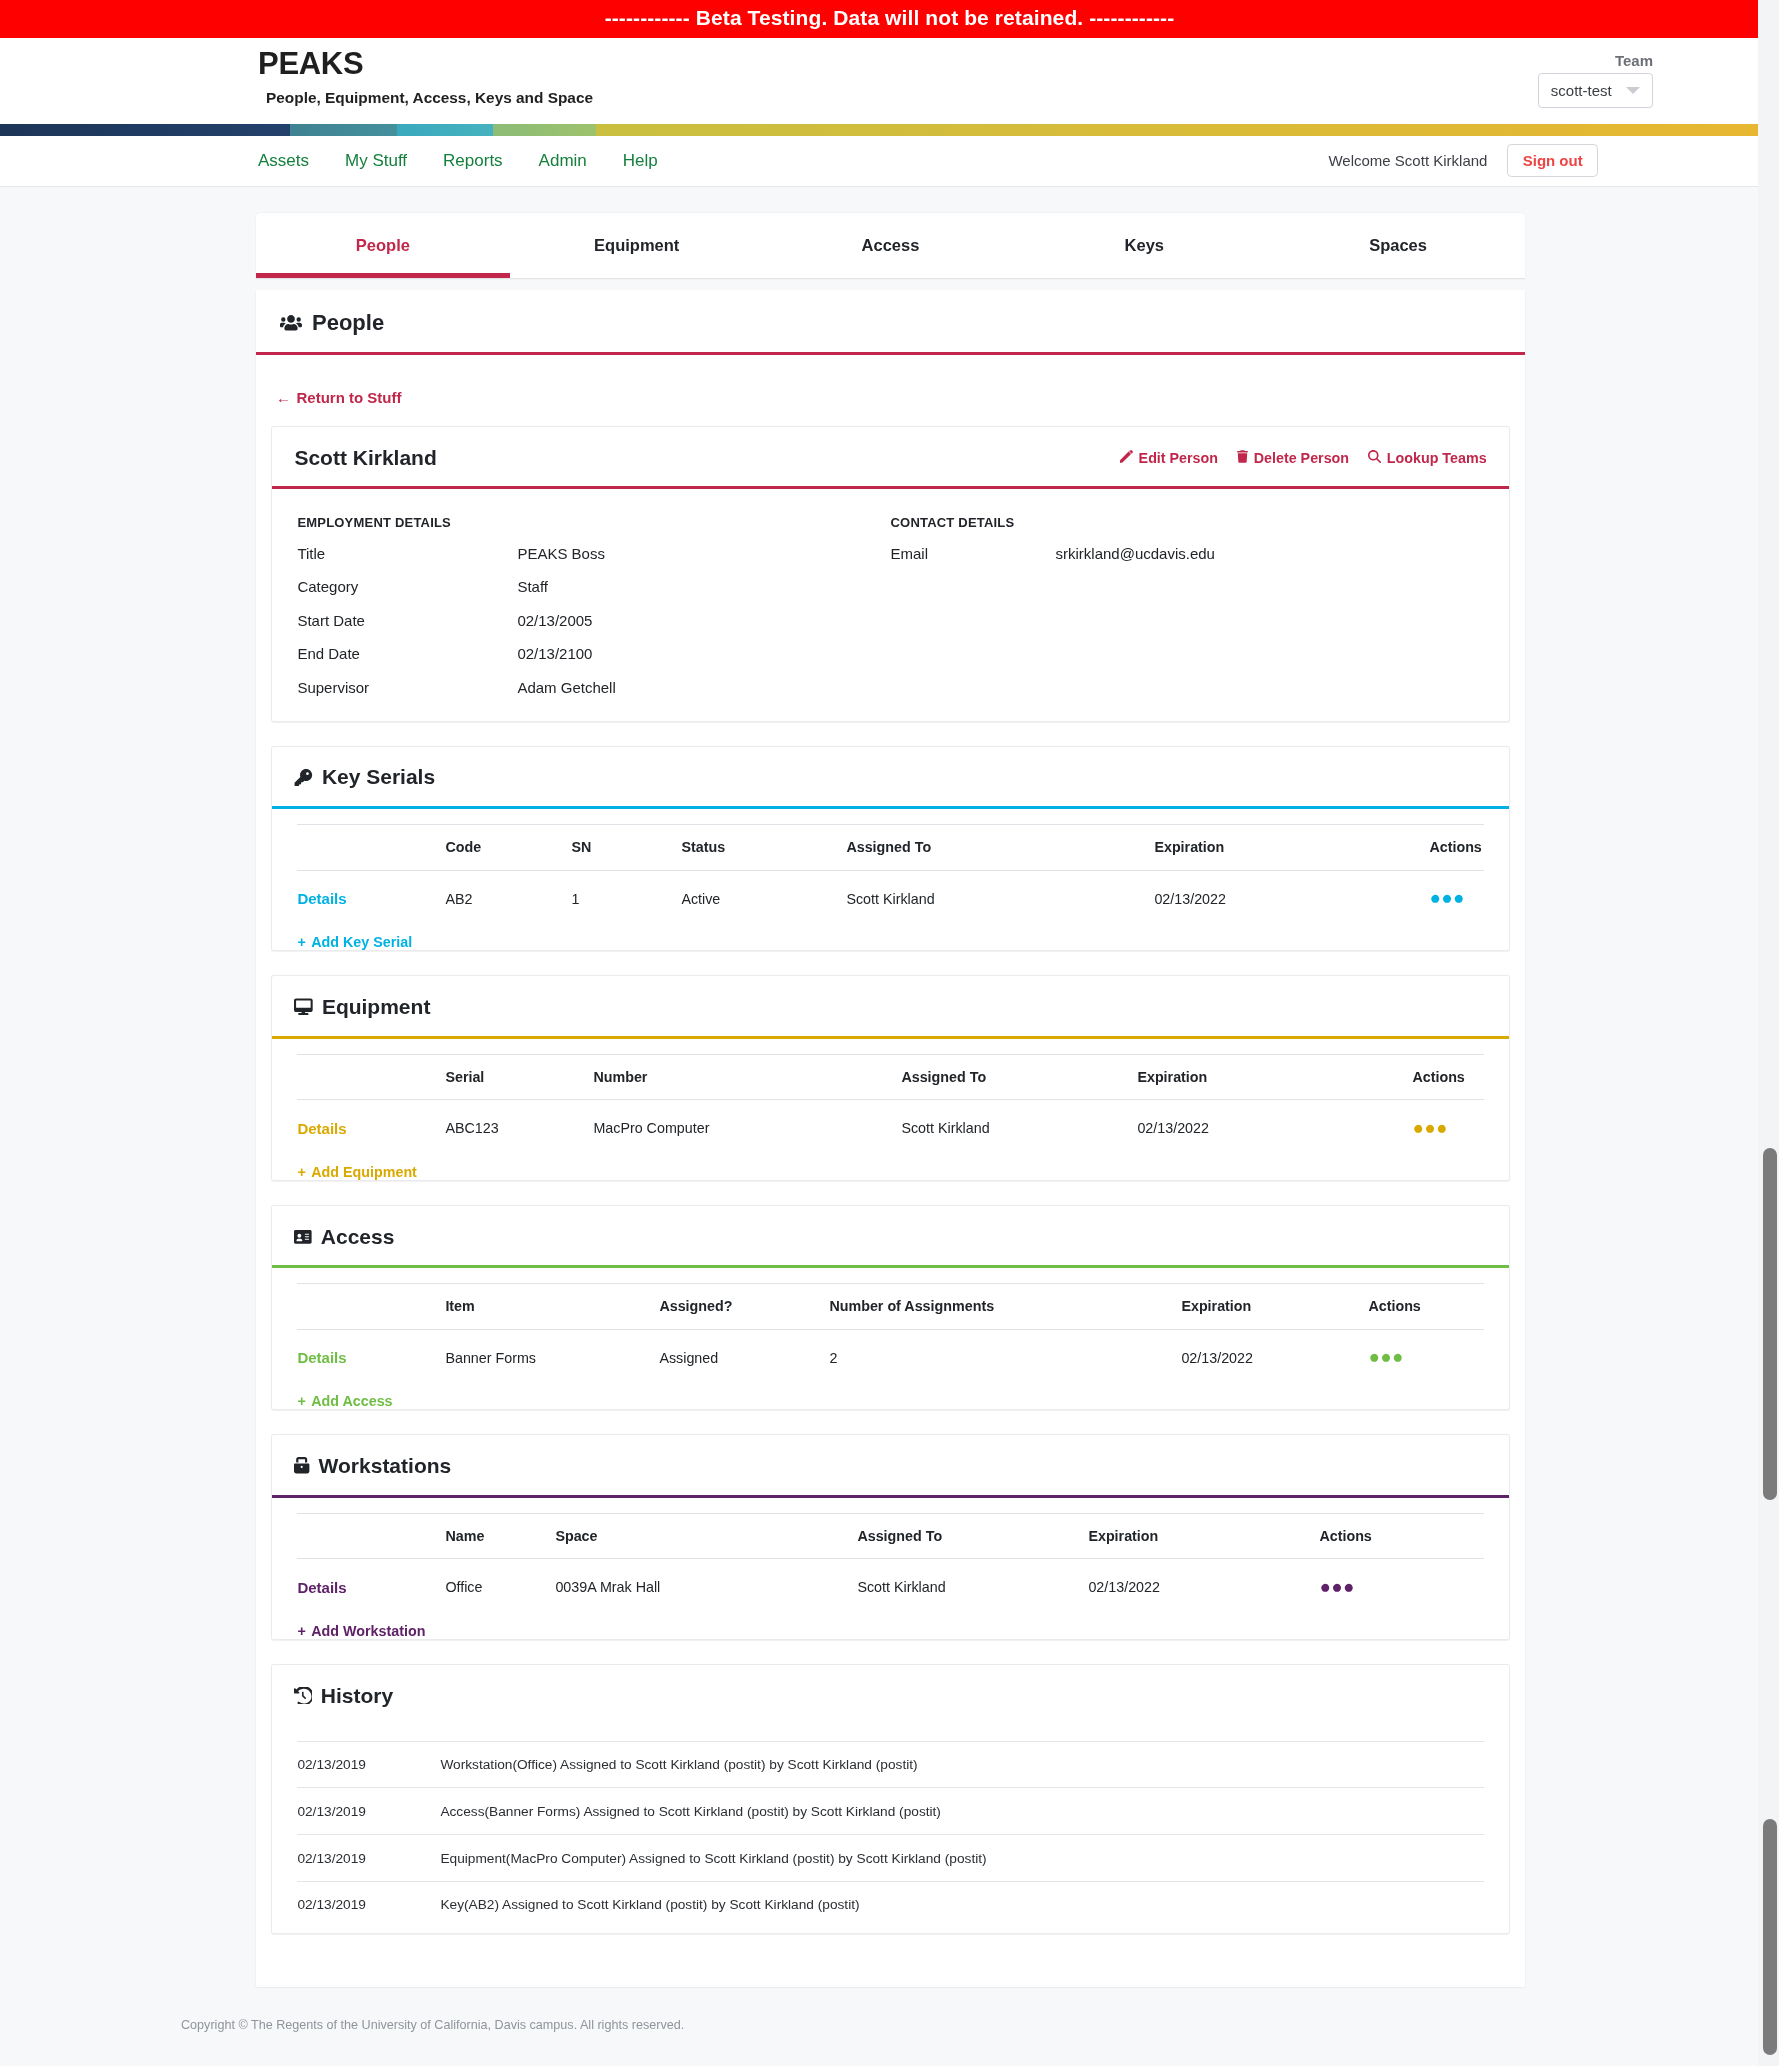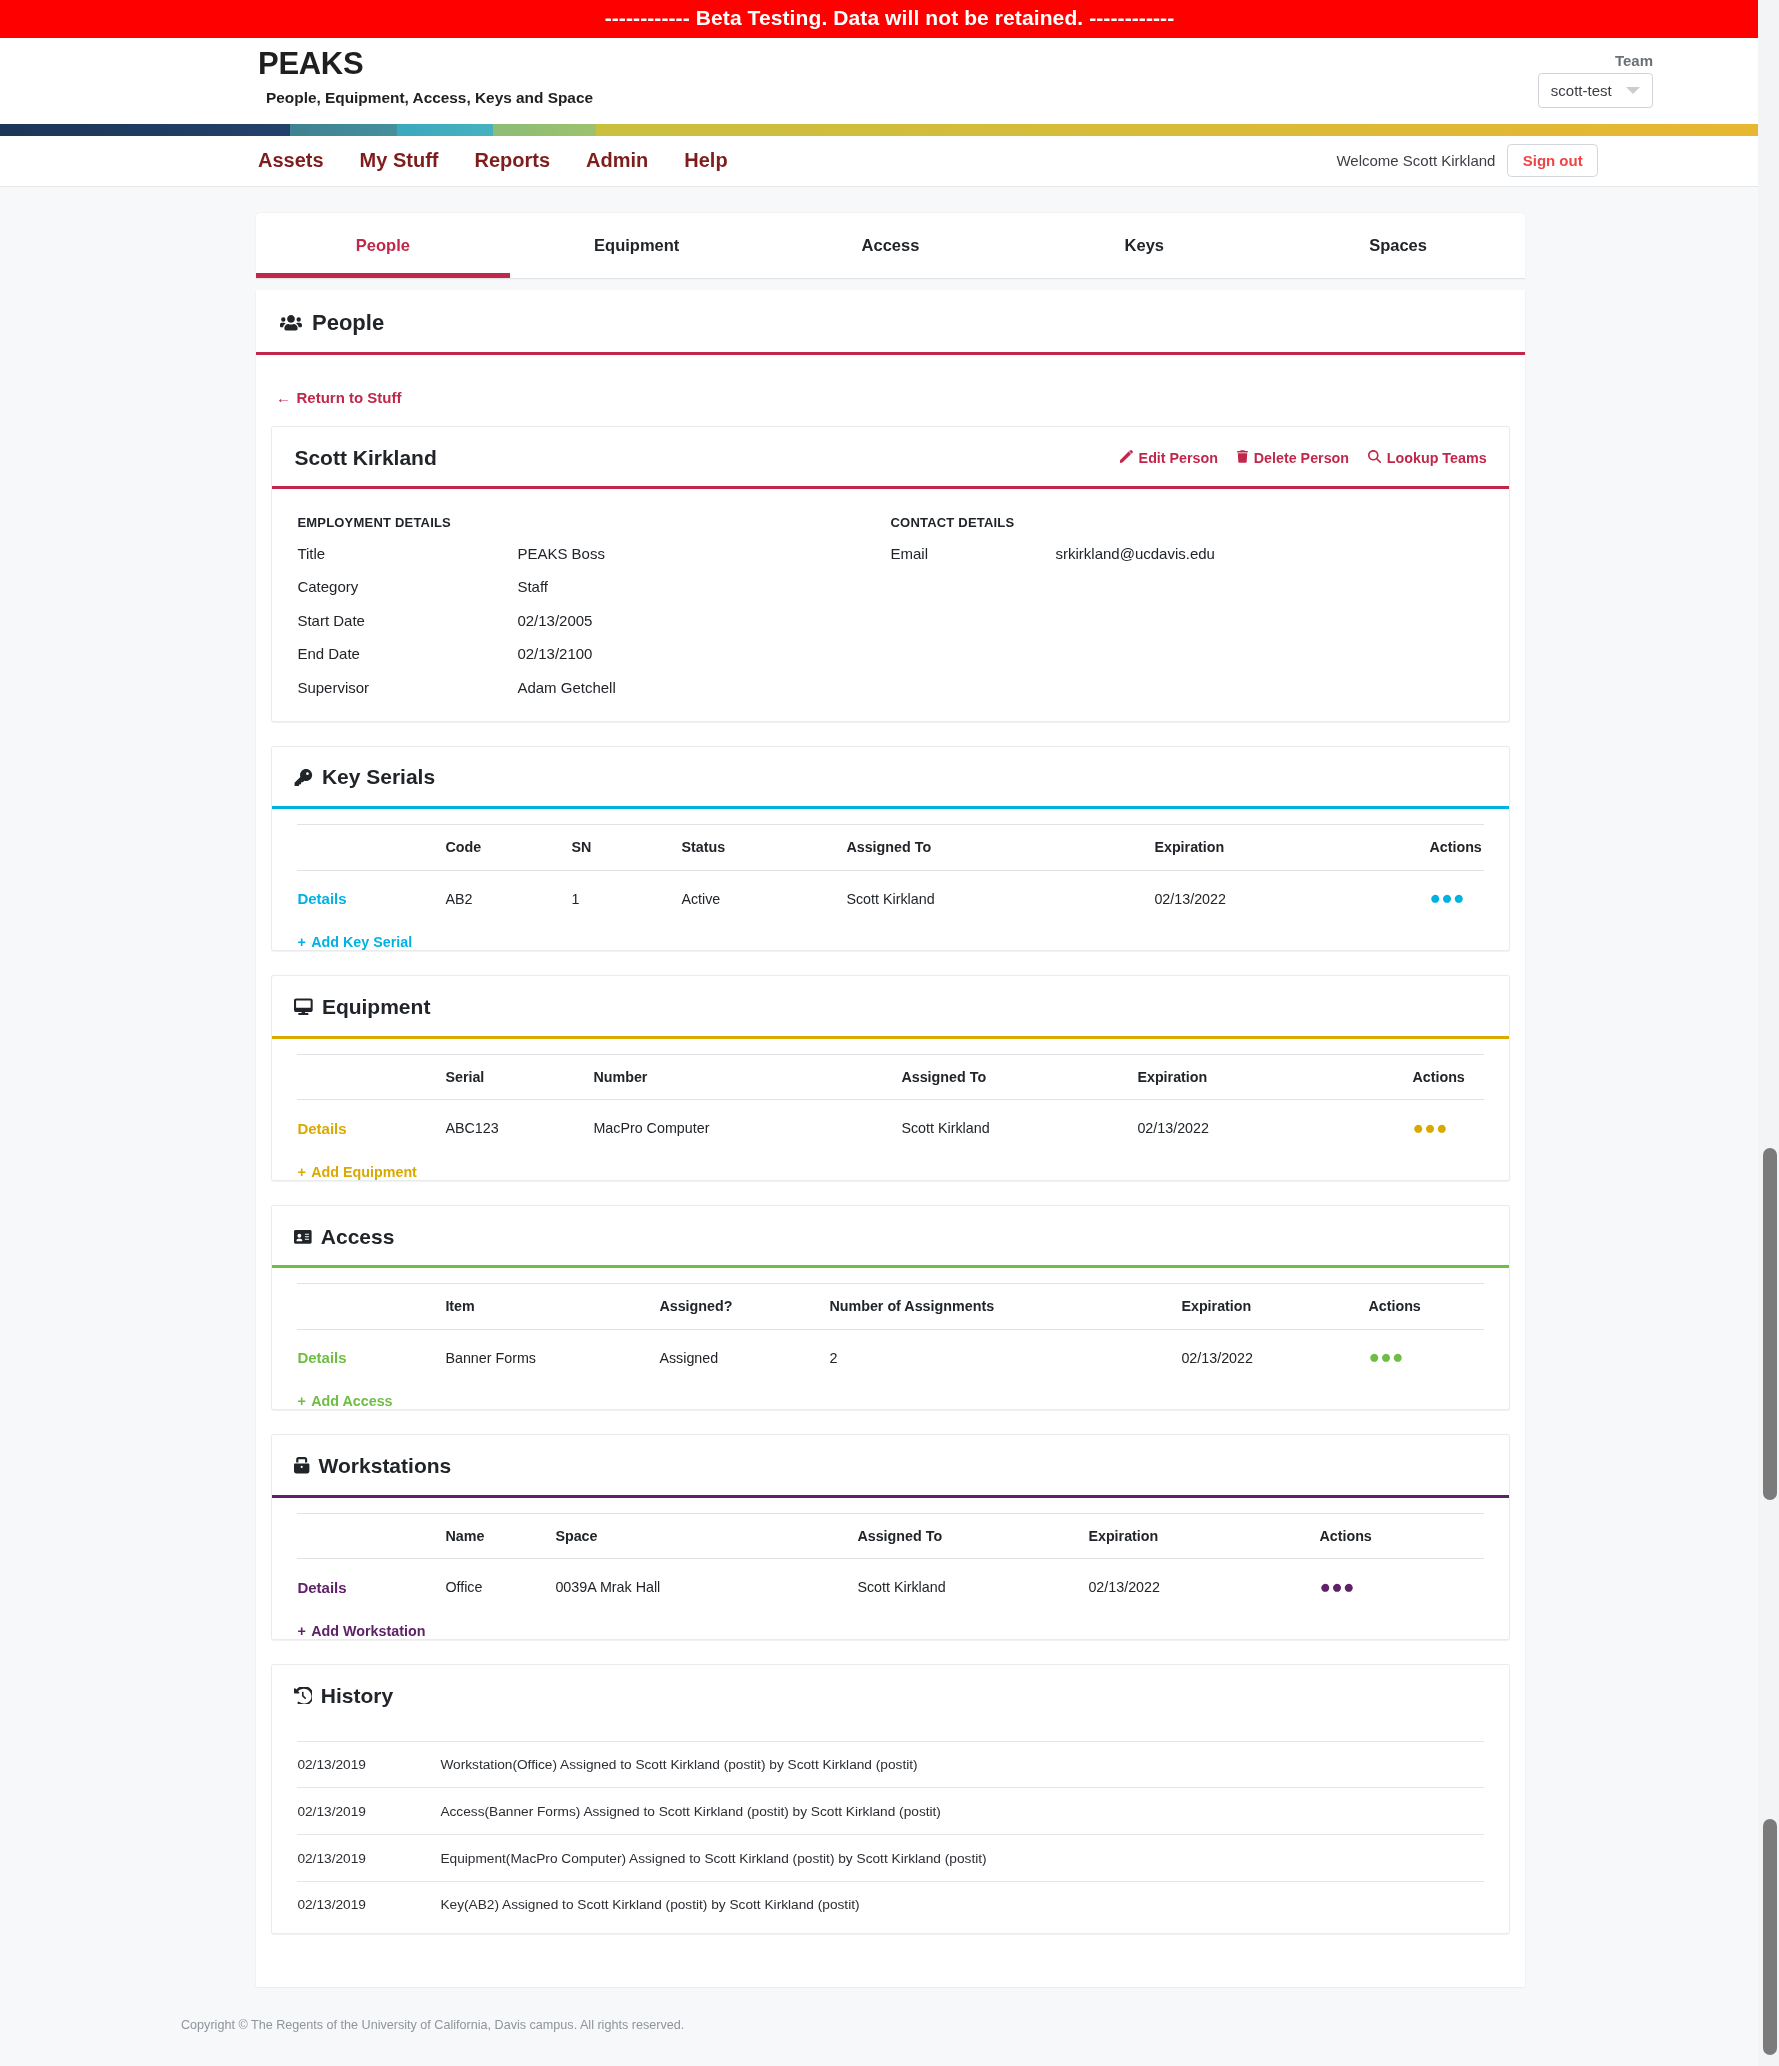--- a/index.html
+++ b/index.html
@@ -88,29 +88,29 @@
     background:#fff;
     display:flex;
     align-items:center;
     justify-content:space-between;
     padding: 0 181px 0 258px;
     height: 51px;
     border-bottom:0.5px solid #e6e8ea;
   }
   .nav-links { display:flex; align-items:center; gap:0; }
   .nav-link {
-    font-size: 20px;
-    font-weight: bold;
-    color:#7f1d1d;
+    font-size: 17px;
+    font-weight: normal;
+    color:#15803d;
     text-decoration:none;
     padding: 0 18px;
     cursor:pointer;
   }
   .nav-link:first-child { padding-left:0; }
-  .nav-right { display:flex; align-items:center; gap:0; }
+  .nav-right { display:flex; align-items:center; gap:8px; }
   .welcome-text { font-size:15px; color:#3b3f45; padding-right:12px; }
   .signout-btn {
     border:0.5px solid #d3d6da;
     border-radius:4.4px;
     background:#fff;
     font-size:15px;
     font-weight:bold;
     color:#ef4444;
     padding: 7.1px 14.3px;
     cursor:pointer;

